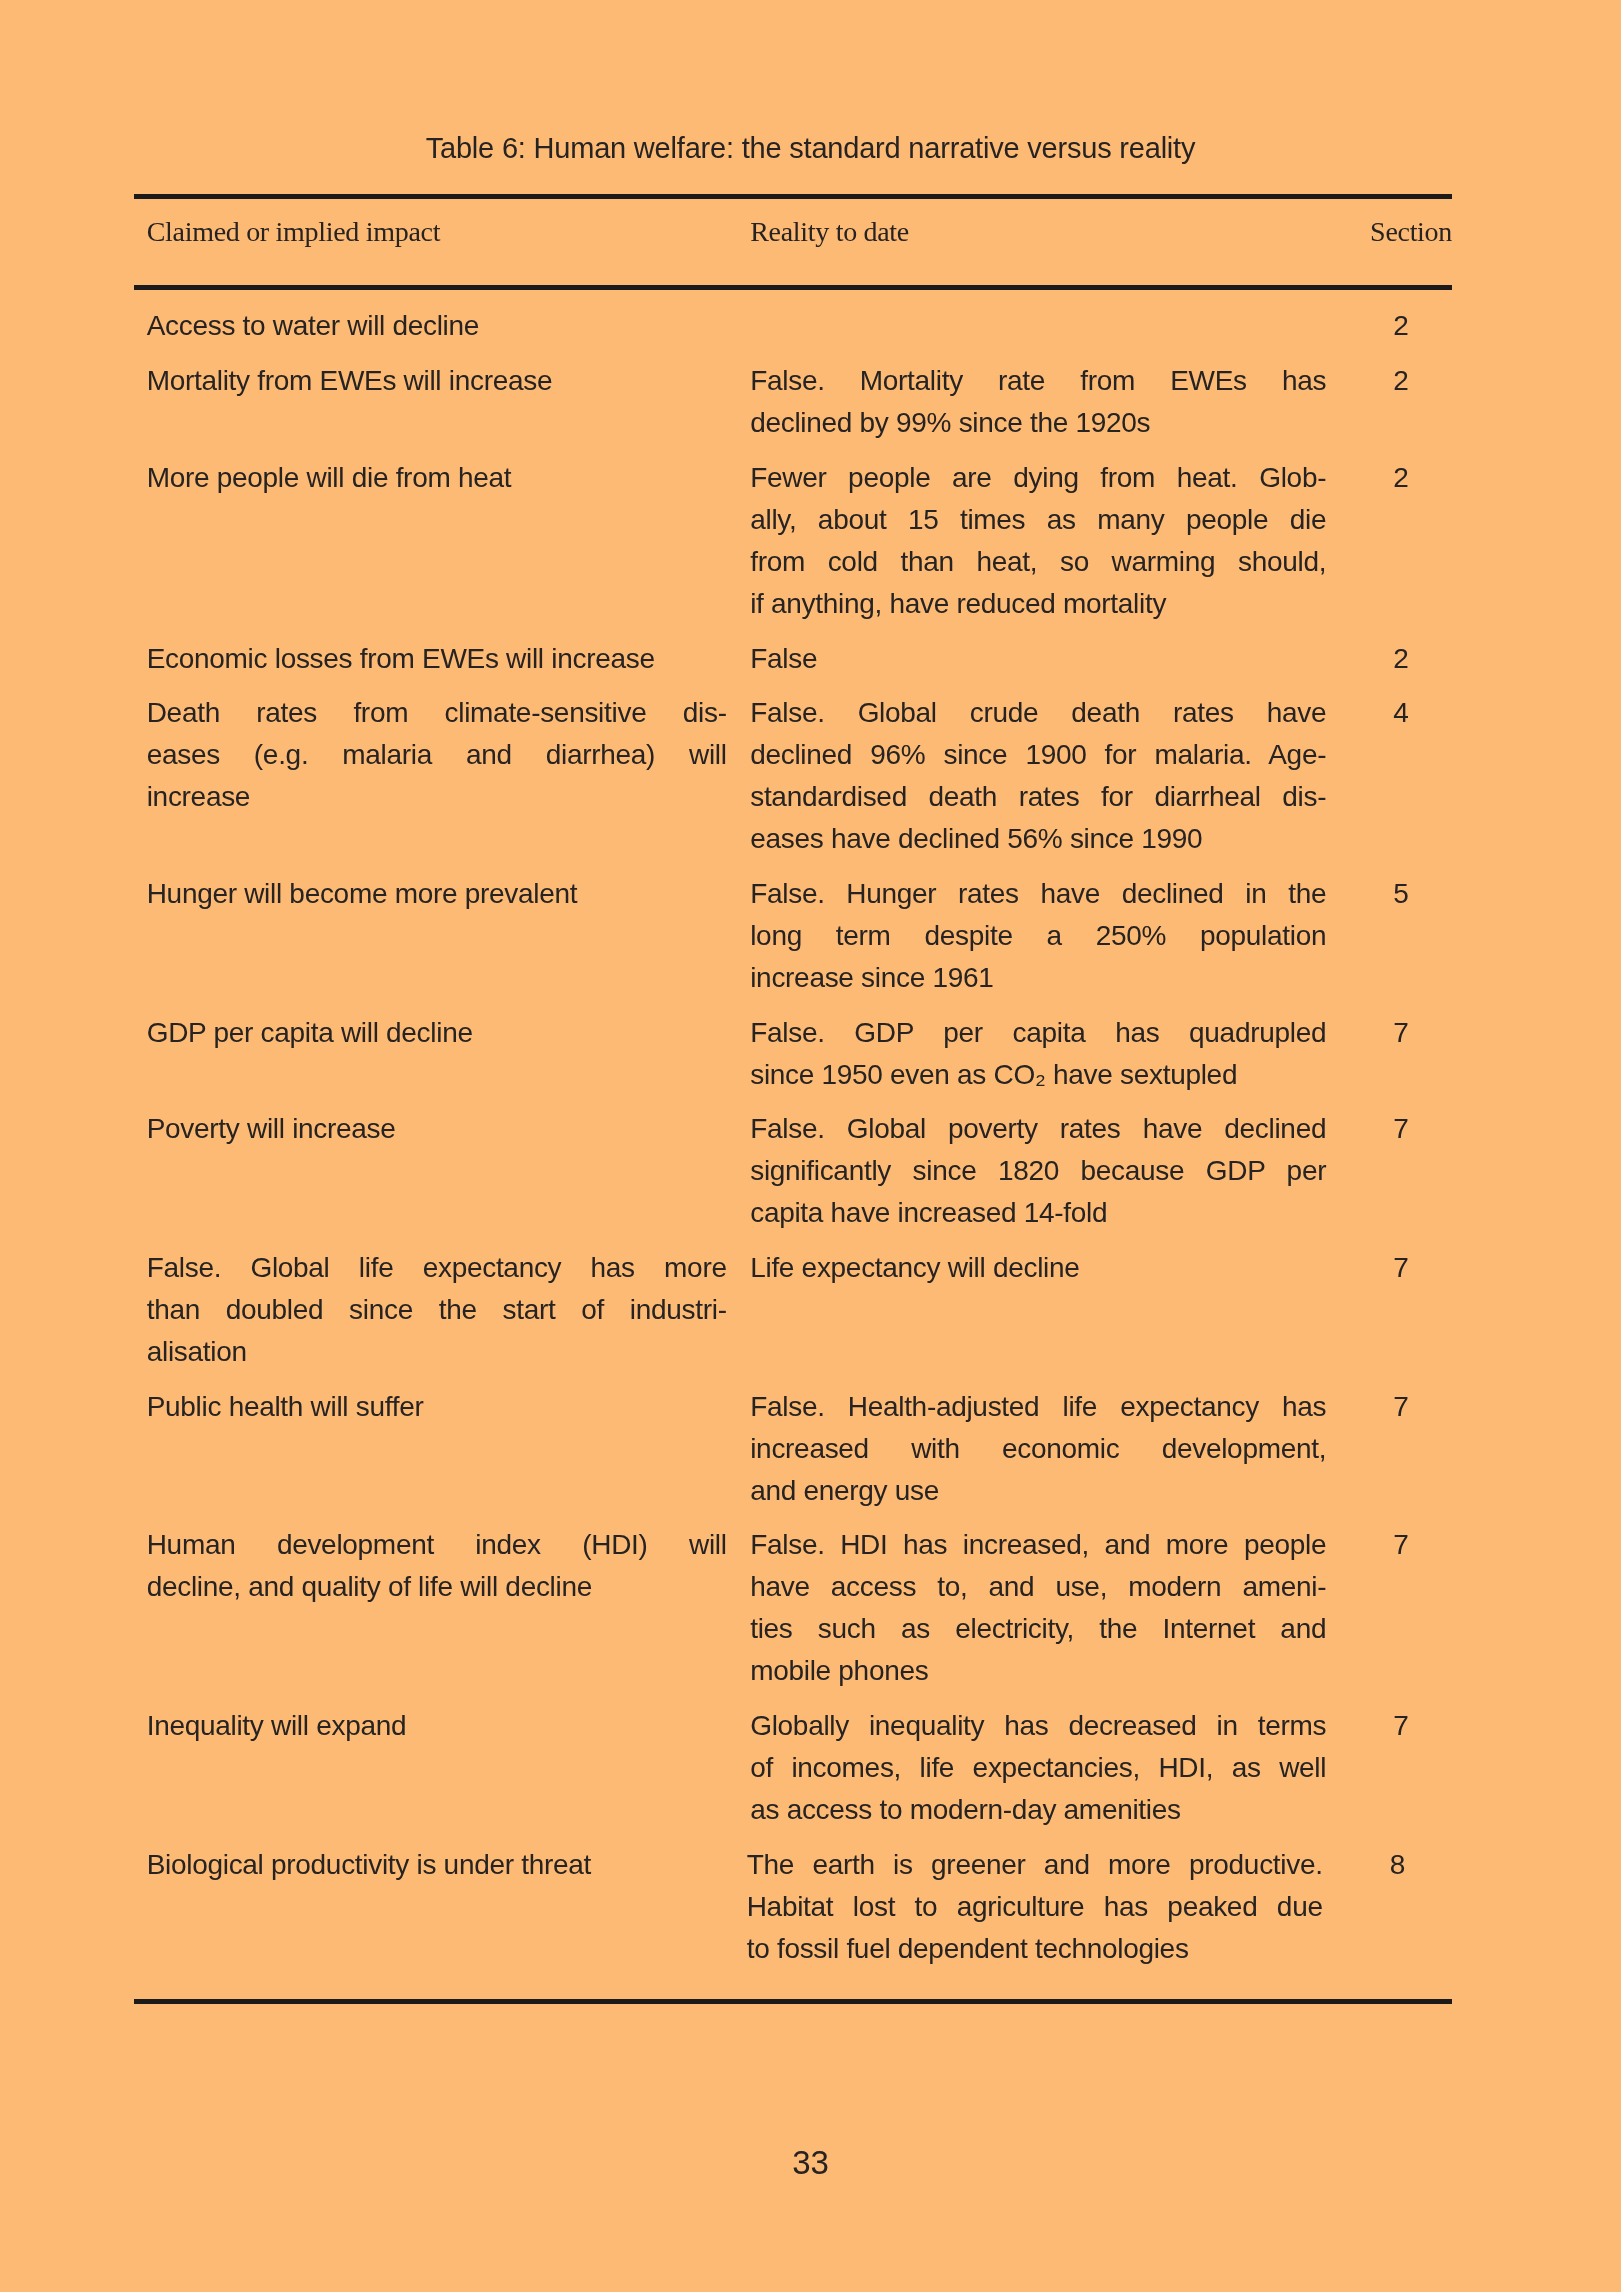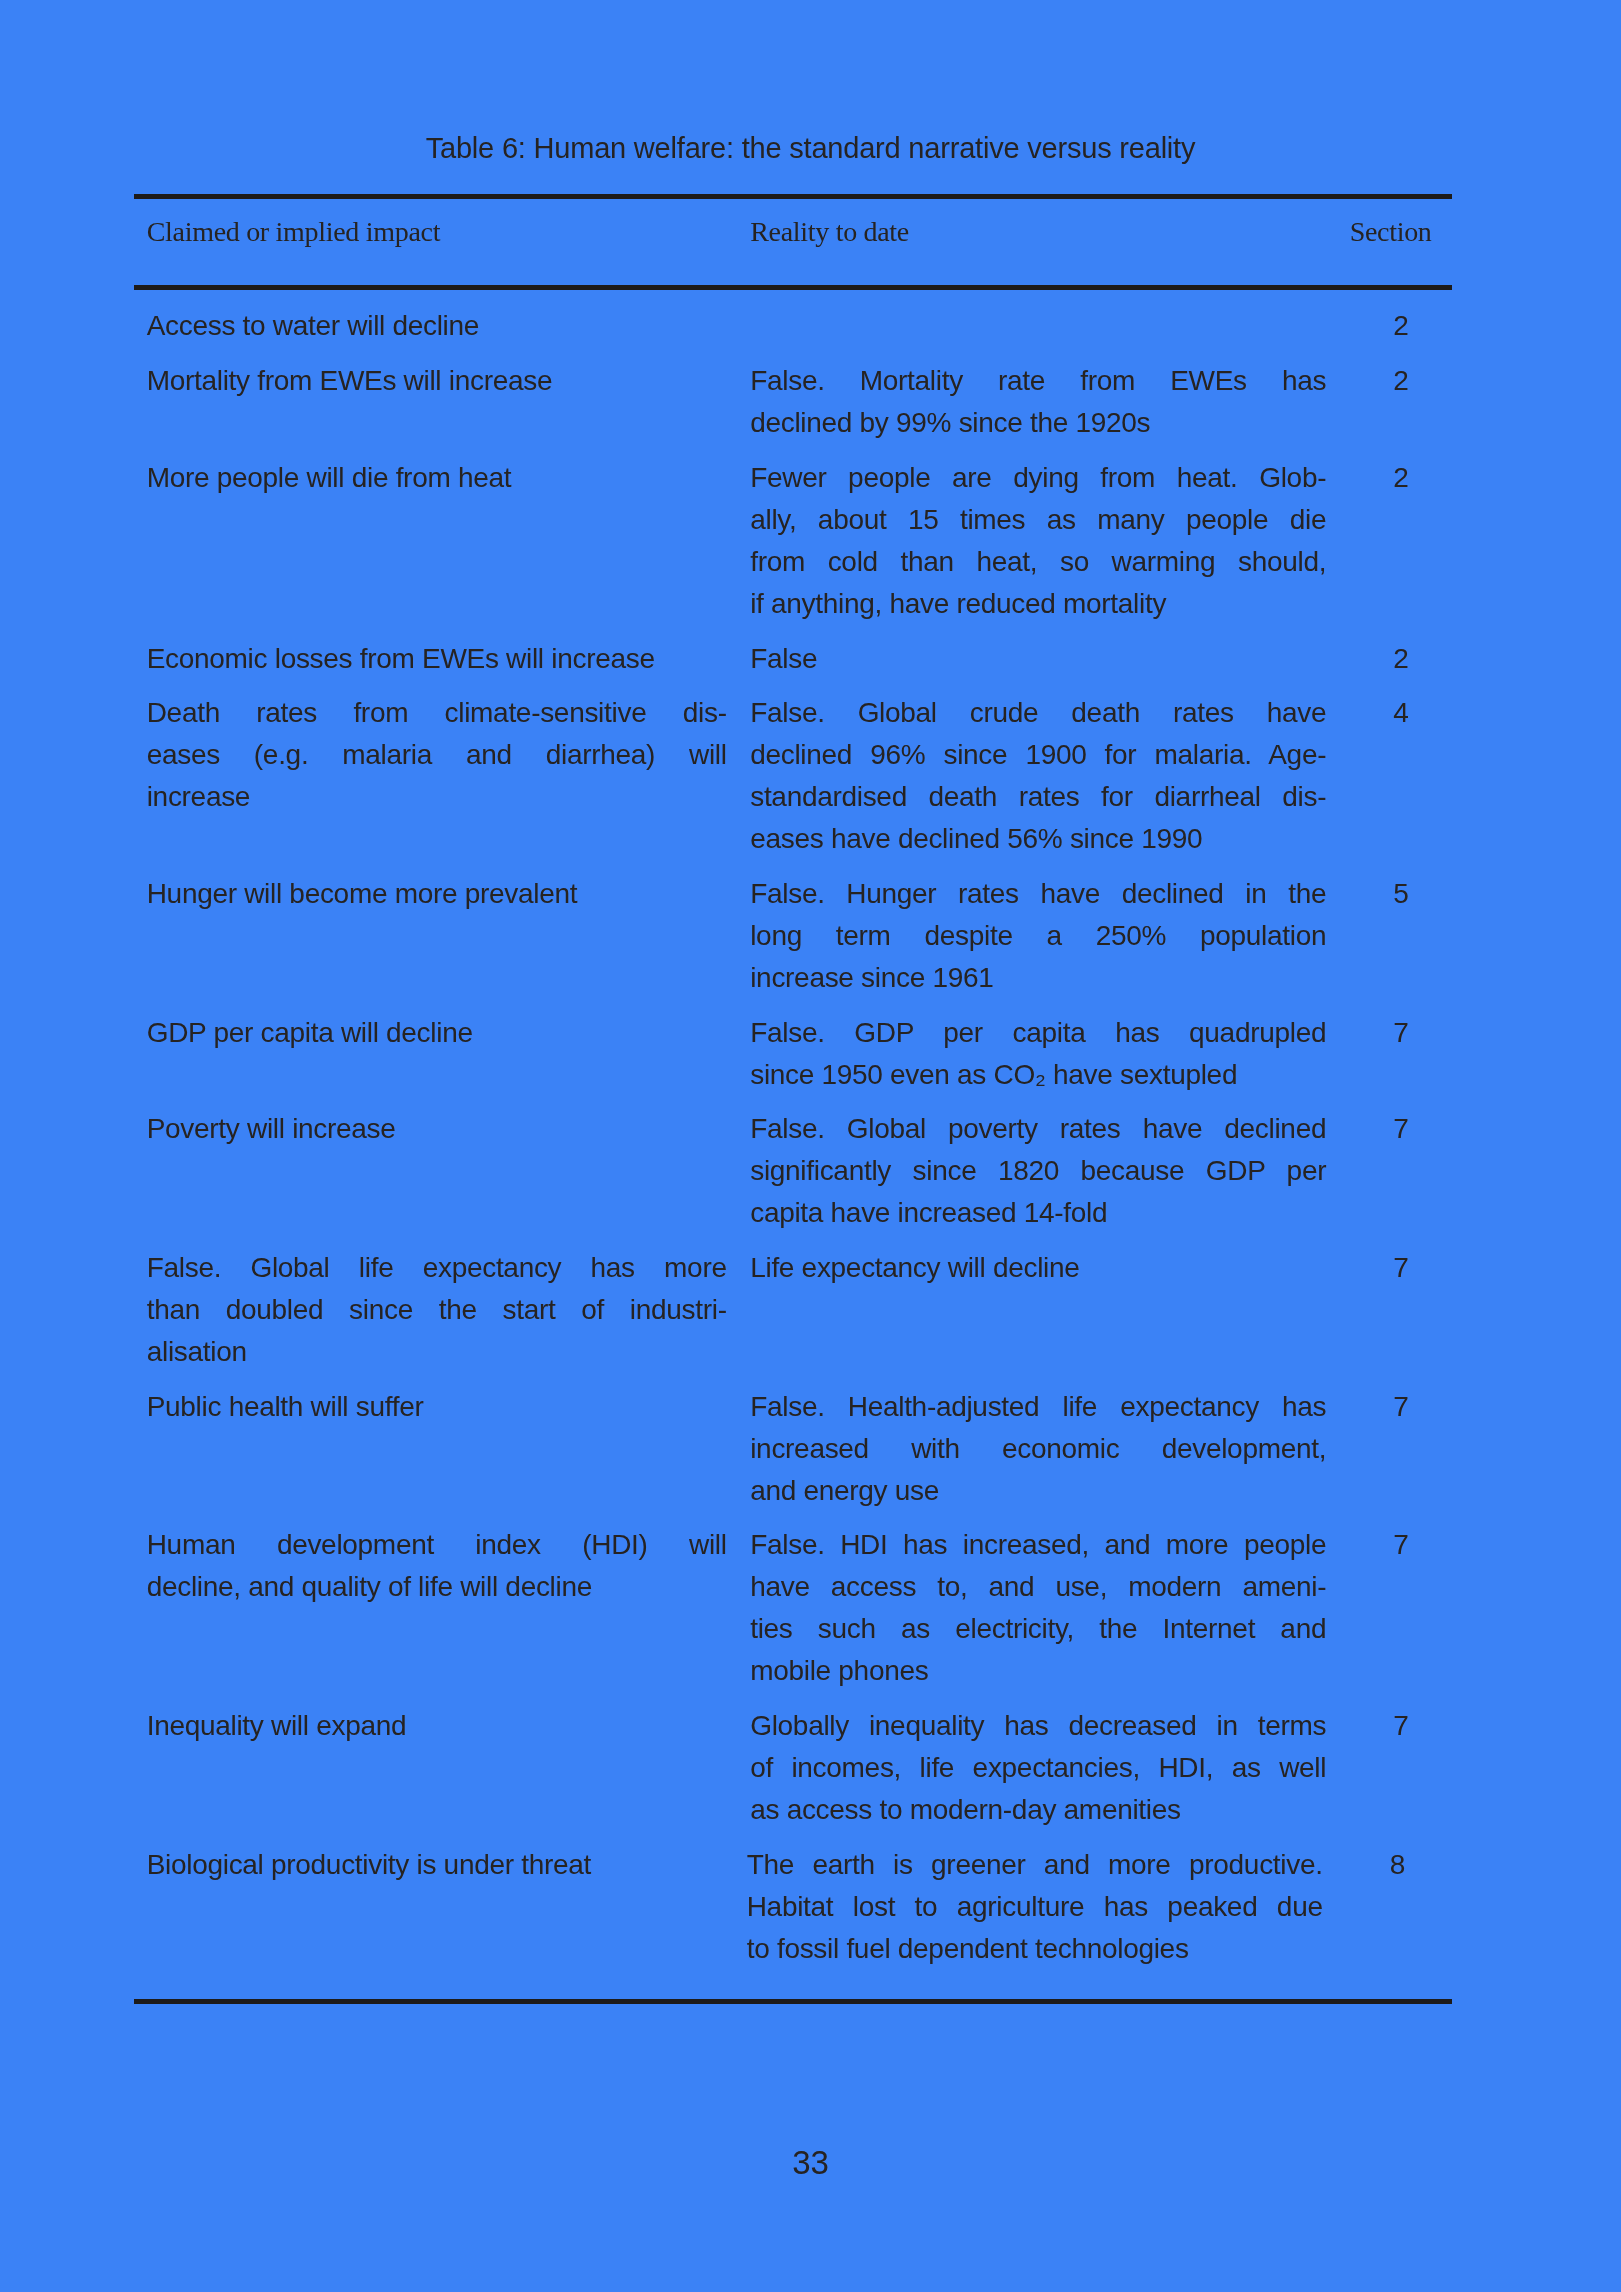--- a/index.html
+++ b/index.html
@@ -11,21 +11,21 @@
     width: 1621px;
     height: 2293px;
     position: relative;
     font-family: "Liberation Sans", "DejaVu Sans", sans-serif;
     color: #262322;
     -webkit-font-smoothing: antialiased;
   }
   .page {
     position: absolute;
     inset: 0;
-    background: #3b82f6;
+    background: #fdba74;
   }
   .table-title {
     position: absolute;
     top: 127px;
     left: 0;
     width: 100%;
     text-align: center;
     font-size: 29px;
     line-height: 43px;
     letter-spacing: -0.2px;
@@ -74,21 +74,21 @@
     text-align-last: left;
   }
   .section-cell {
     text-align: center;
   }
   .header-cell {
     text-align: left;
     font-family: Liberation Serif, serif;
   }
   .header-cell.section-head {
-    text-align: left;
+    text-align: right;
   }
   .page-number {
     position: absolute;
     top: 2141px;
     left: 0;
     width: 100%;
     text-align: center;
     font-size: 33px;
     line-height: 43px;
   }

